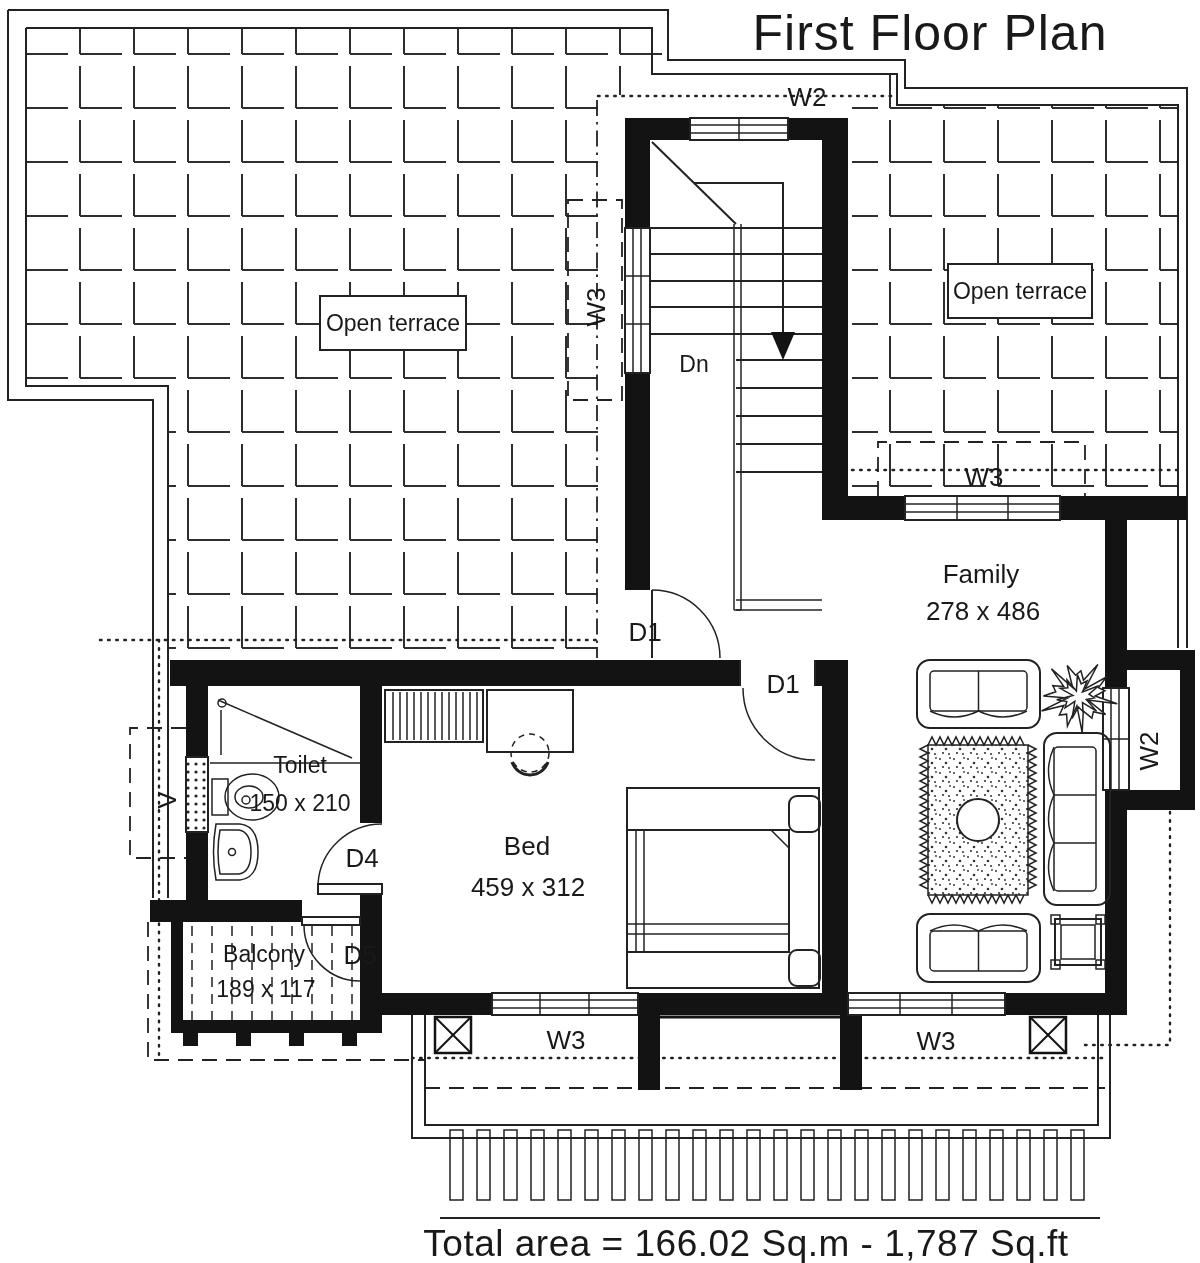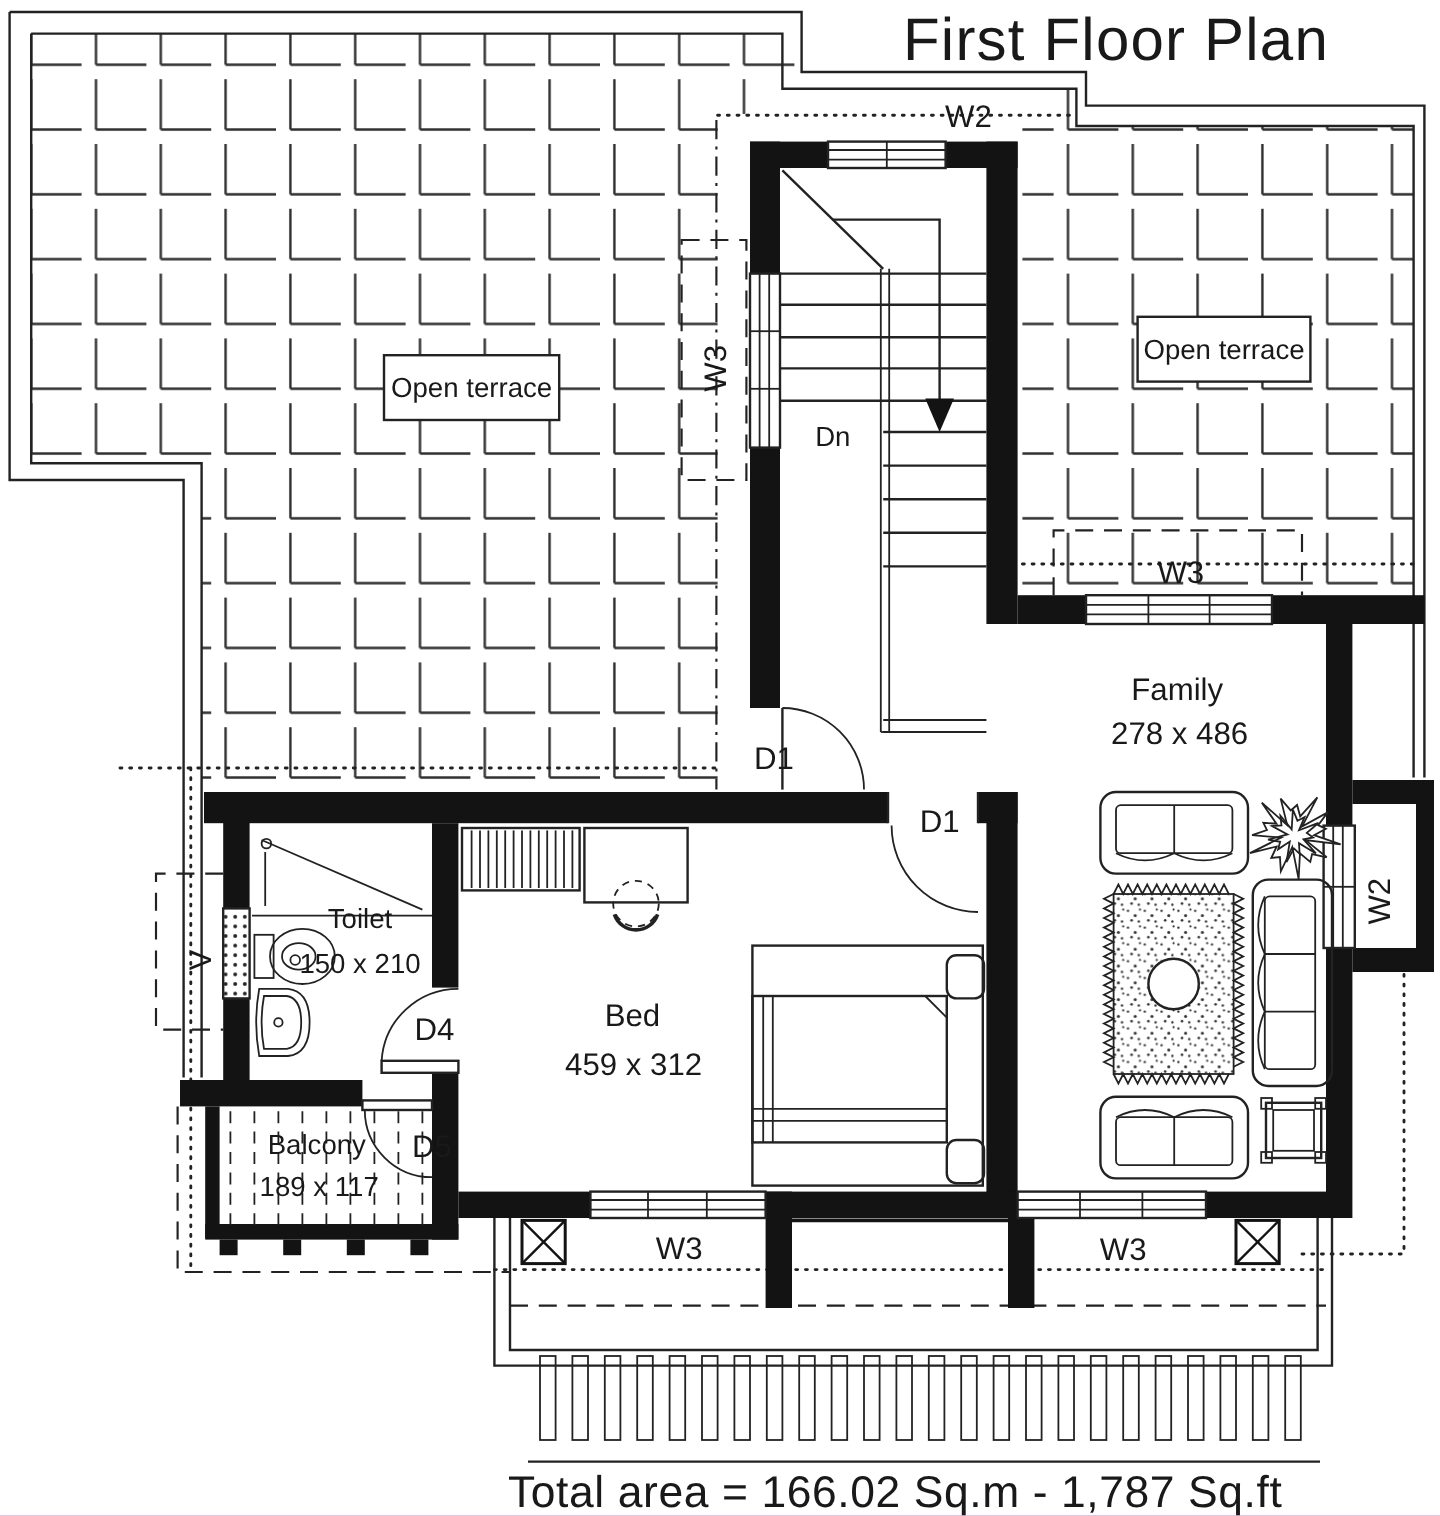--- a/index.html
+++ b/index.html
@@ -1,16 +1,16 @@
 <!DOCTYPE html>
 <html><head>
 <meta charset="utf-8">
 <style>
   html,body{margin:0;padding:0;background:#fff;}
-  .page{width:1200px;height:1263px;position:relative;background:#a21caf;overflow:hidden;}
+  .page{width:1200px;height:1263px;position:relative;background:#5eead4;overflow:hidden;}
   svg{display:block;}
   text{font-family:"Liberation Sans",sans-serif;fill:#191919;}
   .title{font-size:50px;letter-spacing:1px;}
   .big{font-size:37px;letter-spacing:0.5px;}
   .lbl{font-size:26px;}
   .lbl2{font-size:23px;}
   .mid{text-anchor:middle;}
   .wall{fill:#131313;stroke:none;}
   .thin{fill:none;stroke:#222;stroke-width:2;}
   .thin15{fill:none;stroke:#222;stroke-width:1.5;}

